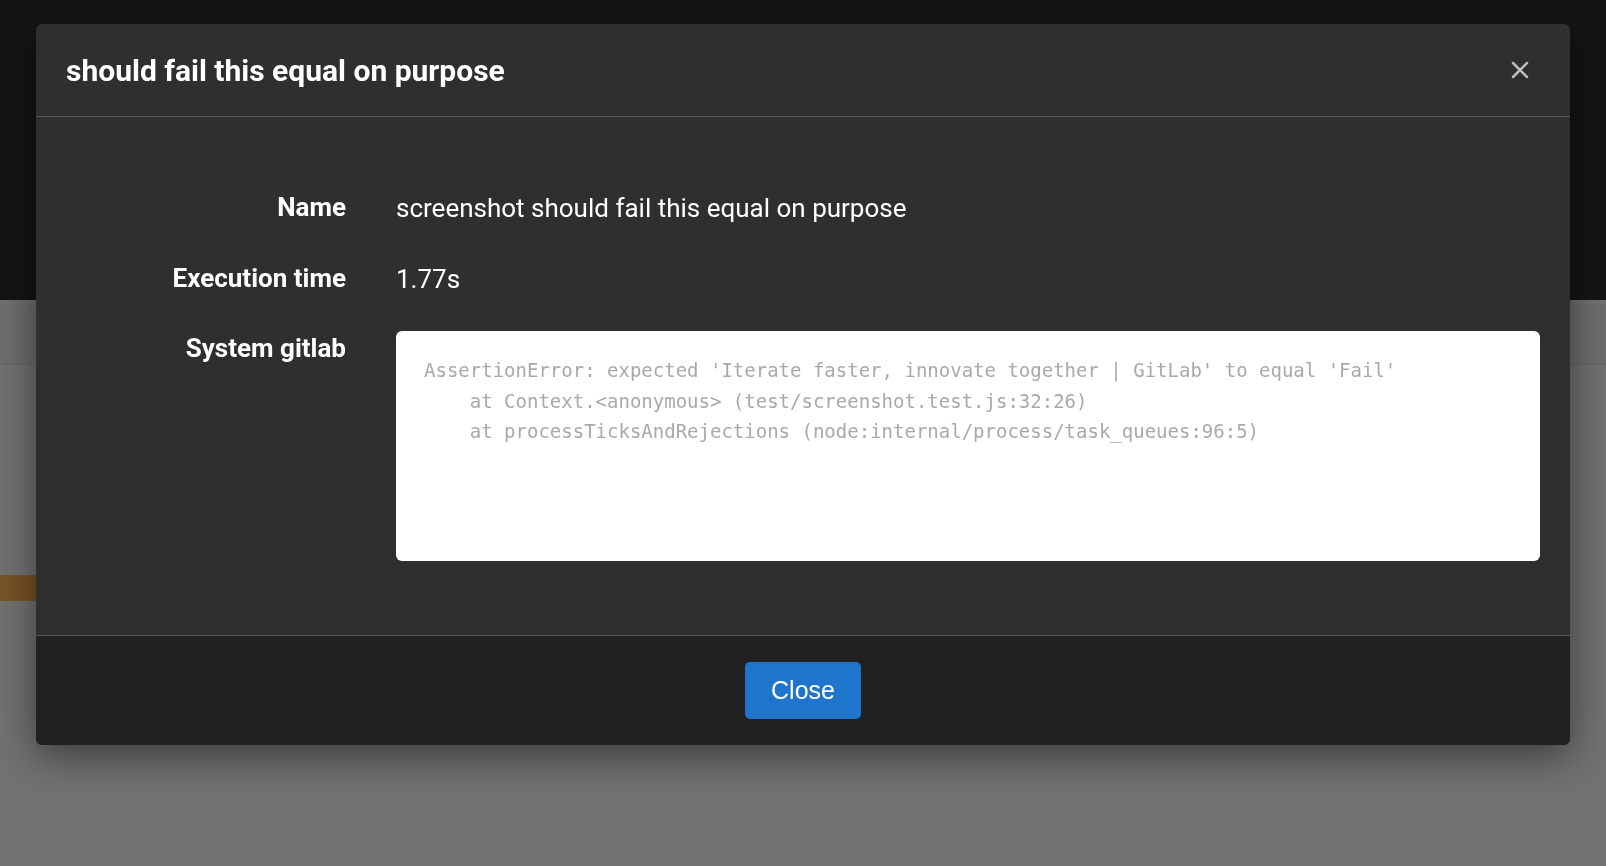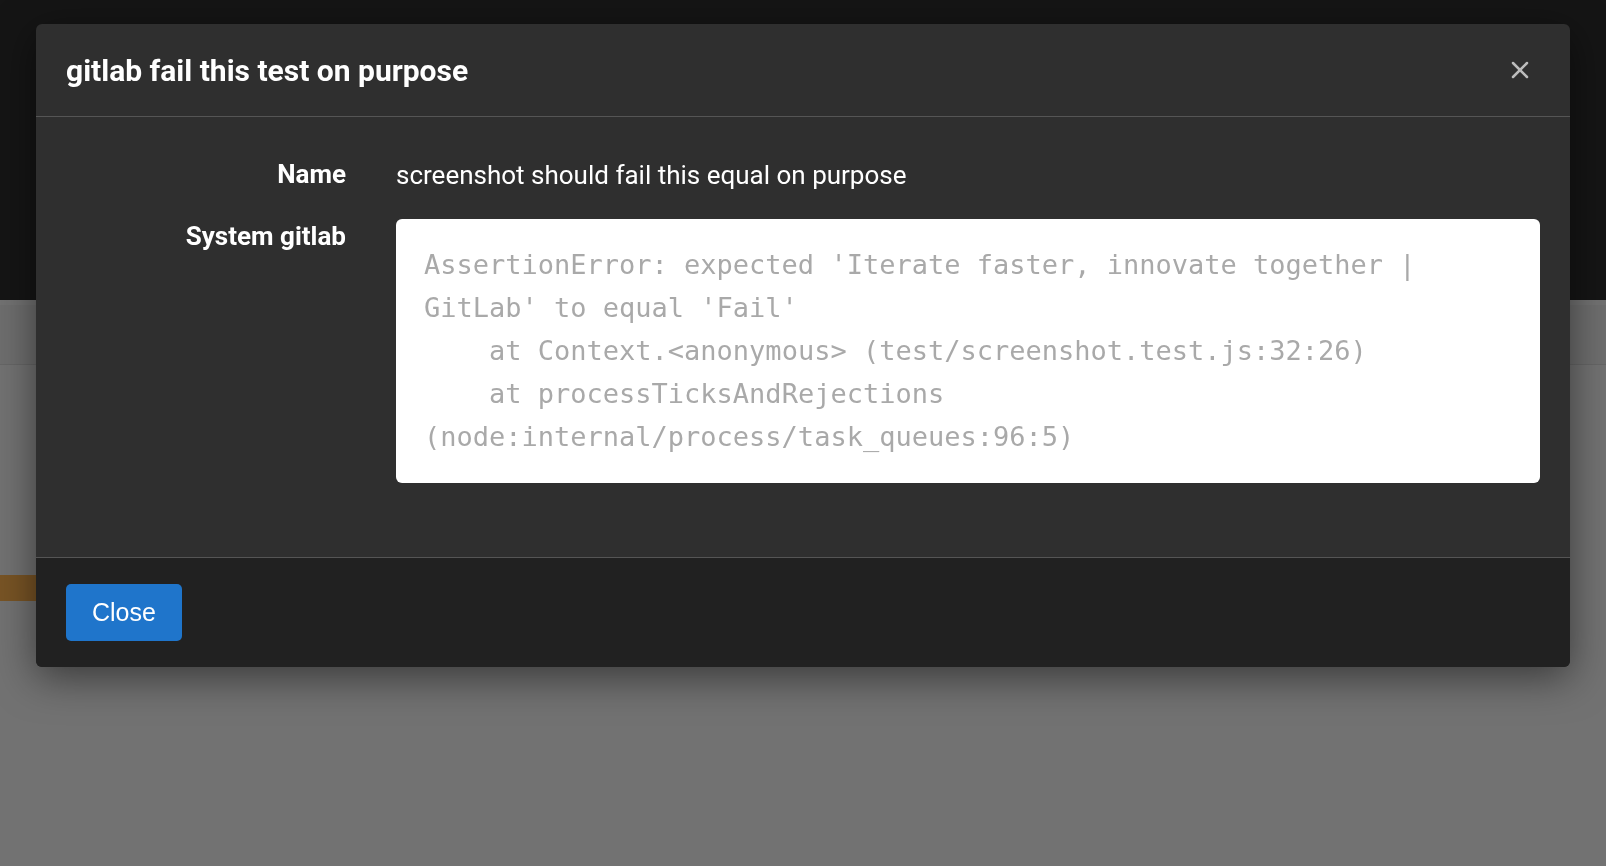--- a/index.html
+++ b/index.html
@@ -82,20 +82,21 @@
       align-items: center;
       justify-content: center;
     }
     .modal-body {
       padding: 40px 30px 50px 30px;
     }
     .field-row {
       display: flex;
       align-items: flex-start;
       margin-bottom: 24px;
+      margin-top: 33px;
     }
     .field-label {
       flex: 0 0 330px;
       text-align: right;
       font-size: 26px;
       font-weight: 700;
       color: #fff;
       padding-right: 50px;
       padding-top: 2px;
     }
@@ -109,33 +110,33 @@
     .field-value a {
       color: #4a9de0;
       text-decoration: none;
       word-break: break-all;
     }
     .code-box {
       background: #fff;
       border-radius: 6px;
       padding: 24px 28px;
       font-family: ui-monospace, SFMono-Regular, "SF Mono", Menlo, Consolas, monospace;
-      font-size: 27px;
+      font-size: 19px;
       line-height: 1.6;
       color: #a9a9a9;
       white-space: pre-wrap;
       word-break: break-word;
       min-height: 230px;
     }
     .modal-footer {
       border-top: 1px solid #555;
       background: #212121;
       padding: 26px 30px;
       display: flex;
-      justify-content: flex-start;
+      justify-content: center;
     }
     .btn-close {
       background: #1f75cb;
       color: #fff;
       border: none;
       font-size: 25px;
       font-weight: 500;
       padding: 14px 26px;
       border-radius: 5px;
       cursor: pointer;
@@ -145,35 +146,39 @@
 <body>
 
 <div class="bg-hint">
 </div>
 <div class="bg-row"></div>
 <div class="bg-bar"></div>
 
 <div class="backdrop">
   <div class="modal">
     <div class="modal-header">
-      <div class="modal-title">gitlab fail this test on purpose</div>
+      <div class="modal-title">should fail this equal on purpose</div>
       <button class="close-x" aria-label="Close">
         <svg width="20" height="20" viewBox="0 0 20 20" fill="none" stroke="currentColor" stroke-width="2.5" stroke-linecap="round">
           <line x1="3" y1="3" x2="17" y2="17"></line>
           <line x1="17" y1="3" x2="3" y2="17"></line>
         </svg>
       </button>
     </div>
     <div class="modal-body">
 
       <div class="field-row">
         <div class="field-label">Name</div>
         <div class="field-value">screenshot should fail this equal on purpose</div>
       </div>
 
+      <div class="field-row">
+        <div class="field-label">Execution time</div>
+        <div class="field-value">1.77s</div>
+      </div>
 
 
       <div class="field-row">
         <div class="field-label">System gitlab</div>
         <div class="field-value">
           <pre class="code-box">AssertionError: expected 'Iterate faster, innovate together | GitLab' to equal 'Fail'
     at Context.&lt;anonymous&gt; (test/screenshot.test.js:32:26)
     at processTicksAndRejections (node:internal/process/task_queues:96:5)</pre>
         </div>
       </div>

